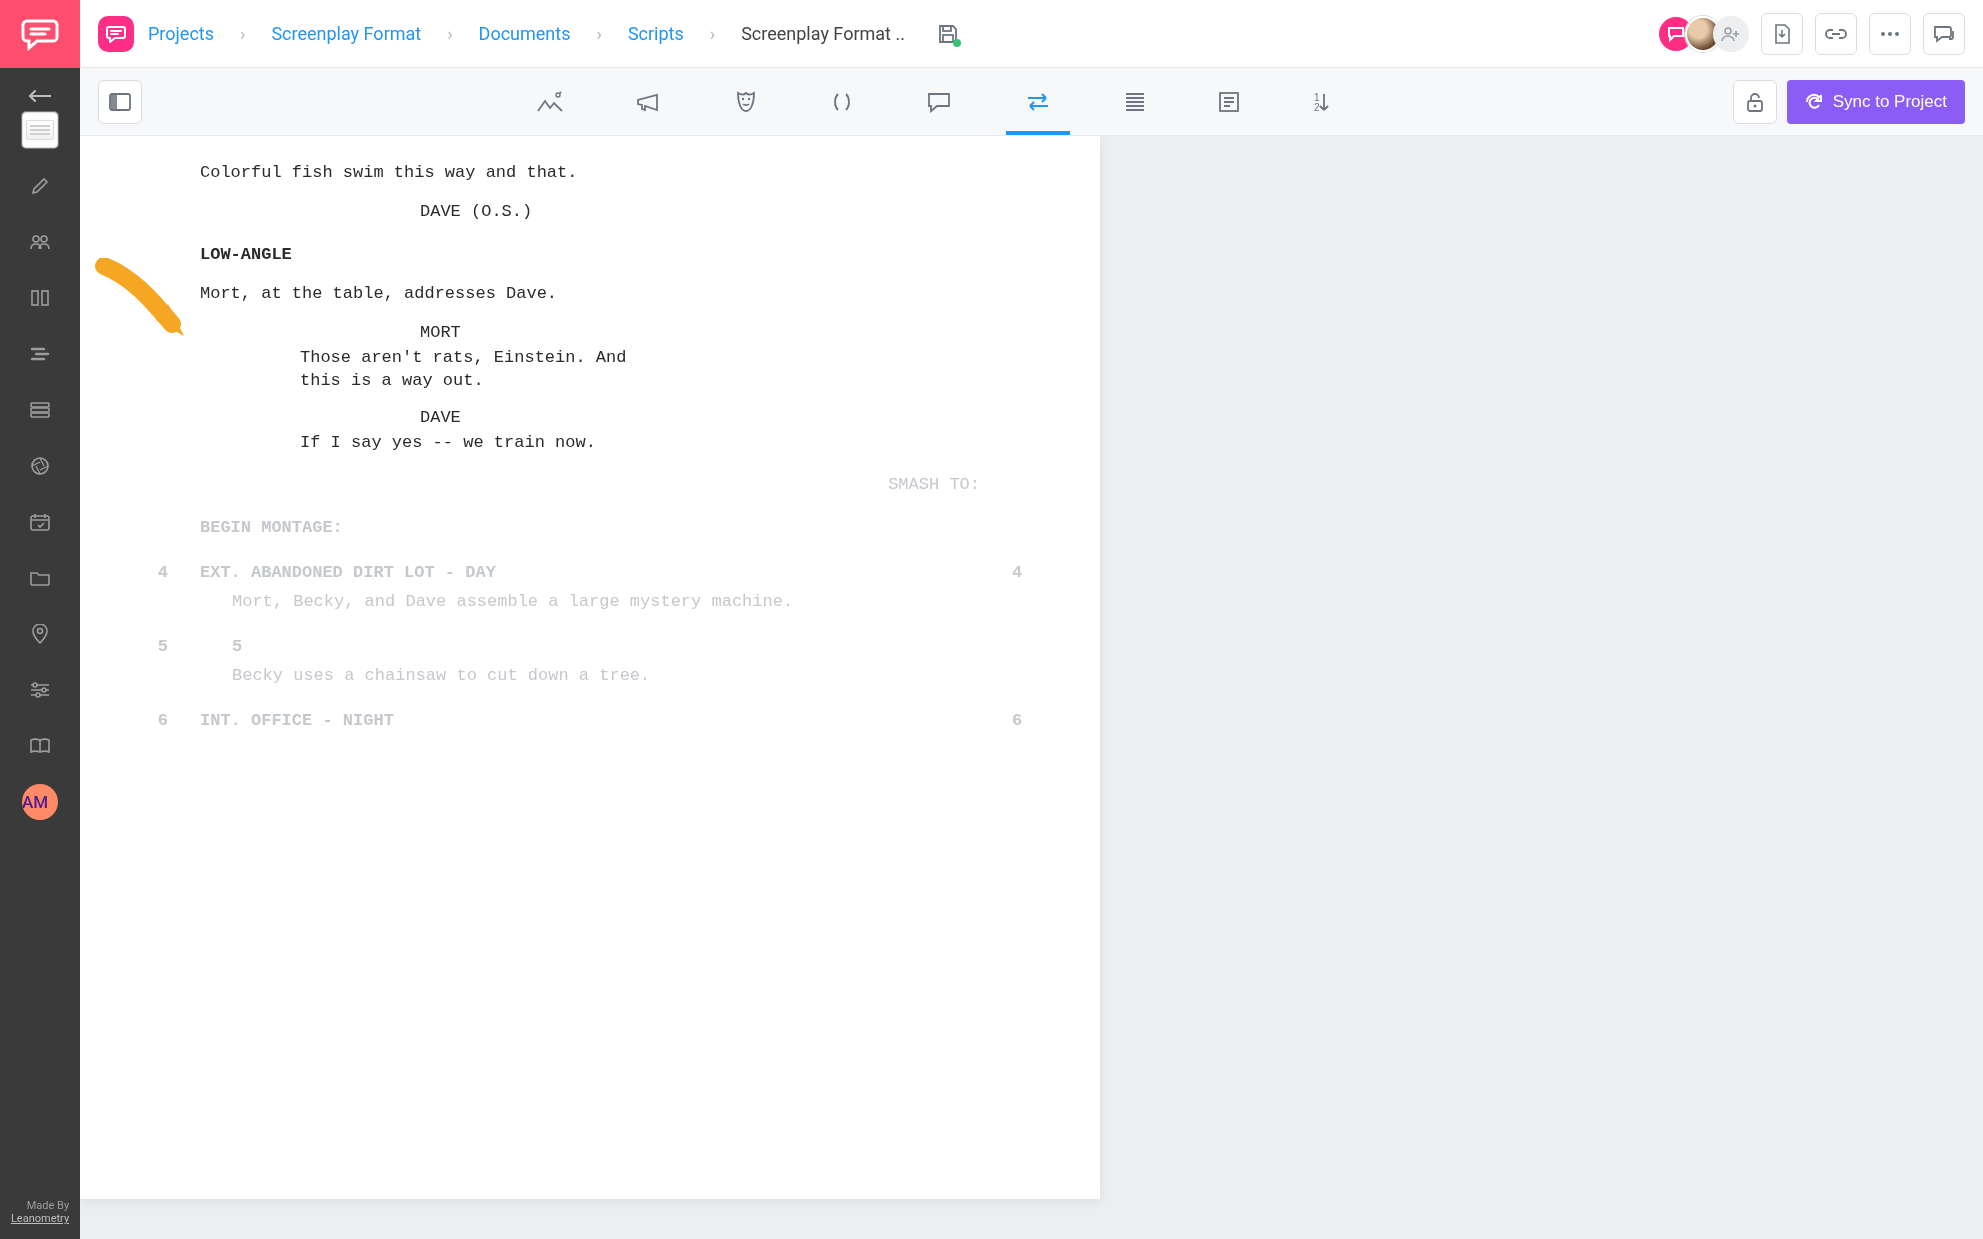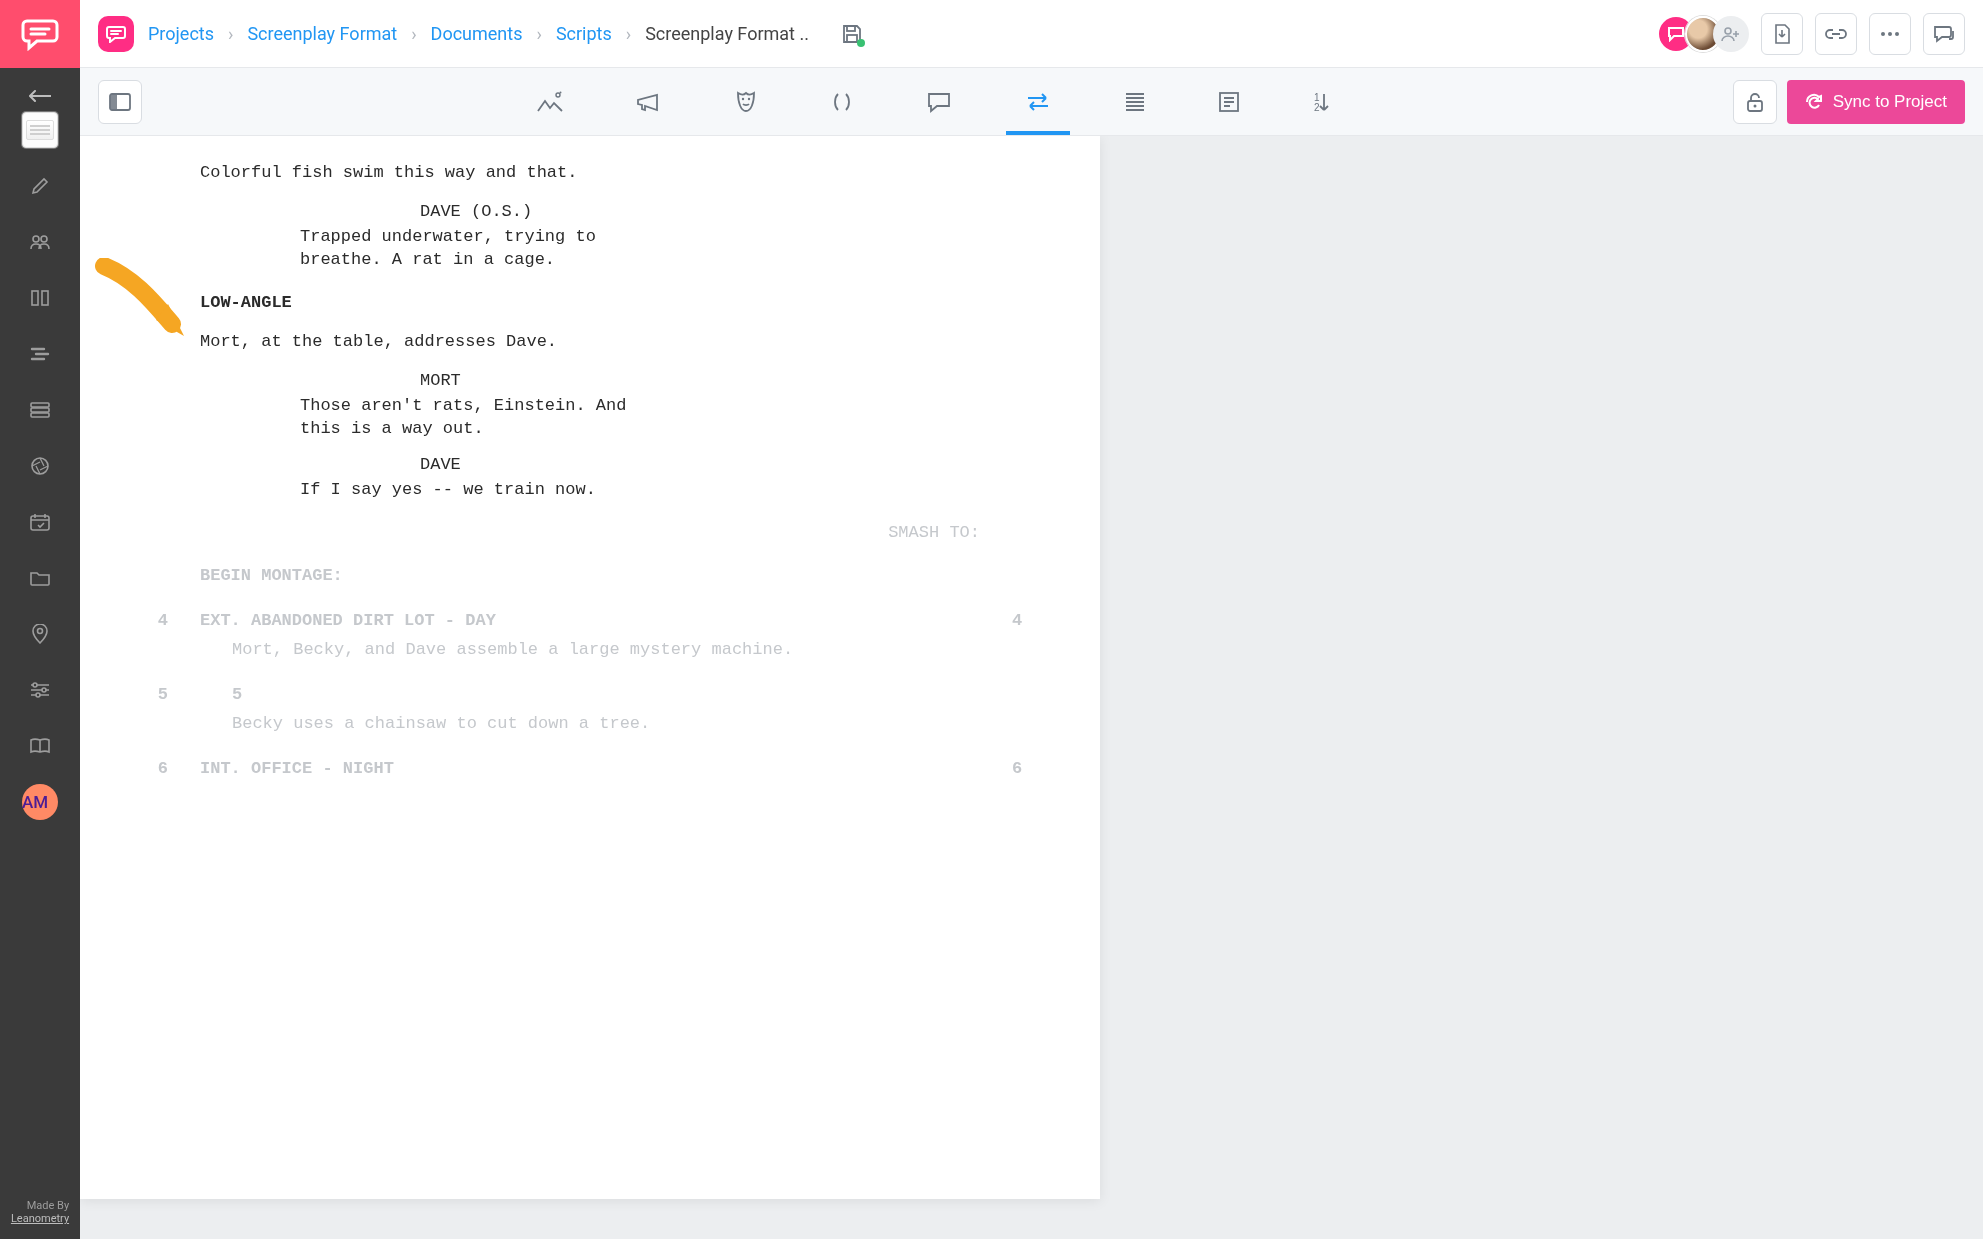--- a/index.html
+++ b/index.html
@@ -42,21 +42,21 @@
   .rail .footer a{ color:#bdbdbd; text-decoration:underline; }
 
   
   .topbar{
     position:fixed; left:80px; right:0; top:0; height:68px; background:#fff; border-bottom:1px solid #e6e8eb;
     display:flex; align-items:center; padding:0 18px; gap:14px; z-index:20;
   }
   .pinkbtn{
     width:36px;height:36px;border-radius:10px;background:#ff2d84;display:flex;align-items:center;justify-content:center;color:#fff;
   }
-  .crumbs{ display:flex; align-items:center; gap:14px; font-size:18px; }
+  .crumbs{ display:flex; align-items:center; gap:26px; font-size:18px; }
   .crumbs .link{ color:#2196f3; cursor:pointer; }
   .crumbs .sep{ color:#b3b8bf; font-size:18px; }
   .crumbs .current{ color:#444; }
   .spacer{flex:1;}
   .save-ico{ color:#6d7680; position:relative; }
   .save-ico .dot{ position:absolute; right:-2px; bottom:-2px; width:8px;height:8px;border-radius:50%;background:#38c172; }
 
   .top-right{ display:flex; align-items:center; gap:12px; }
   .chatbubble{ width:34px;height:34px;border-radius:50%;background:#ff2d84;display:flex;align-items:center;justify-content:center;color:#fff;}
   .avatar-pic{ width:36px;height:36px;border-radius:50%; background: radial-gradient(circle at 35% 35%, #e8c9a8 30%, #6b4a33 70%); border:2px solid #fff; box-shadow:0 0 0 1px #ddd; margin-left:-8px;}
@@ -71,21 +71,21 @@
     display:flex; align-items:center; padding:0 18px; gap:10px; z-index:19;
   }
   .toolbar .squarebtn{ width:44px;height:44px; }
   .tool-spread{ flex:1; display:flex; align-items:center; justify-content:center; gap:56px; }
   .toolicon{ color:#6d7680; position:relative; padding:10px 8px; cursor:pointer; }
   .toolicon.active{ color:#2196f3; }
   .toolicon.active::after{
     content:""; position:absolute; left:-10px; right:-10px; bottom:-14px; height:4px; background:#2196f3;
   }
   .syncbtn{
-    background:#ec4899; color:#fff; border:none; border-radius:4px; padding:0 18px; height:44px;
+    background:#8b5cf6; color:#fff; border:none; border-radius:4px; padding:0 18px; height:44px;
     font-size:17px; display:flex; align-items:center; gap:10px; cursor:pointer;
   }
 
   
   .canvas{
     position:absolute; top:136px; left:80px; right:0; bottom:0; overflow:auto; background:#eceef0;
     display:flex; justify-content:flex-start; padding:0 0 40px;
   }
   .page{
     width:1020px; background:#fff; box-shadow:0 2px 12px rgba(0,0,0,.08);
@@ -408,24 +408,20 @@
   <div class="page">
 
     <svg class="arrow" viewBox="0 0 110 90">
       <path d="M10 8 C 40 20, 60 45, 78 66" stroke="#f5a623" stroke-width="18" fill="none" stroke-linecap="round"></path>
       <path d="M62 62 L90 78 L74 46 Z" fill="#f5a623"></path>
     </svg>
 
     <div class="action">Colorful fish swim this way and that.</div>
 
     <div class="character">DAVE (O.S.)</div>
-    <div class="dialogue">
-      <span>Trapped underwater, trying to</span><br>
-      <span>breathe. A rat in a cage.</span>
-    </div>
 
     <div class="subheader">LOW-ANGLE</div>
 
     <div class="action">Mort, at the table, addresses Dave.</div>
 
     <div class="character">MORT</div>
     <div class="dialogue">
       <span>Those aren't rats, Einstein. And</span><br>
       <span>this is a way out.</span>
     </div>

